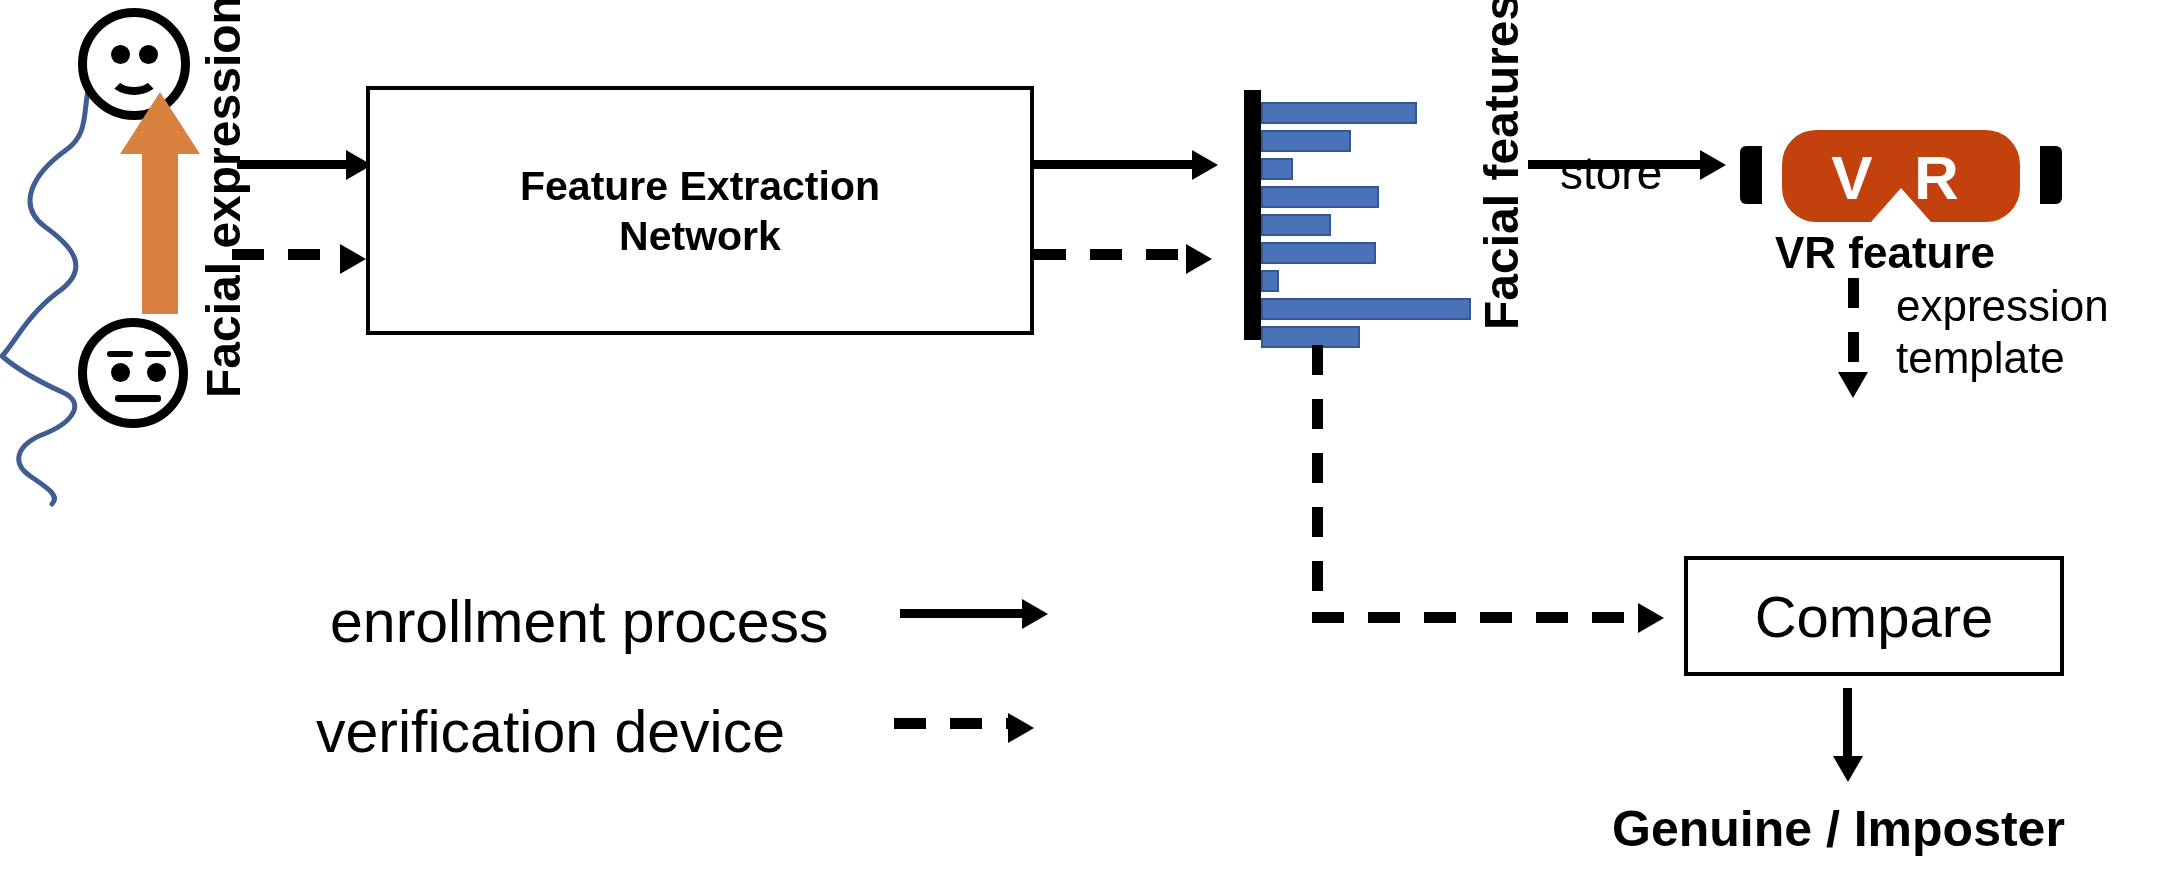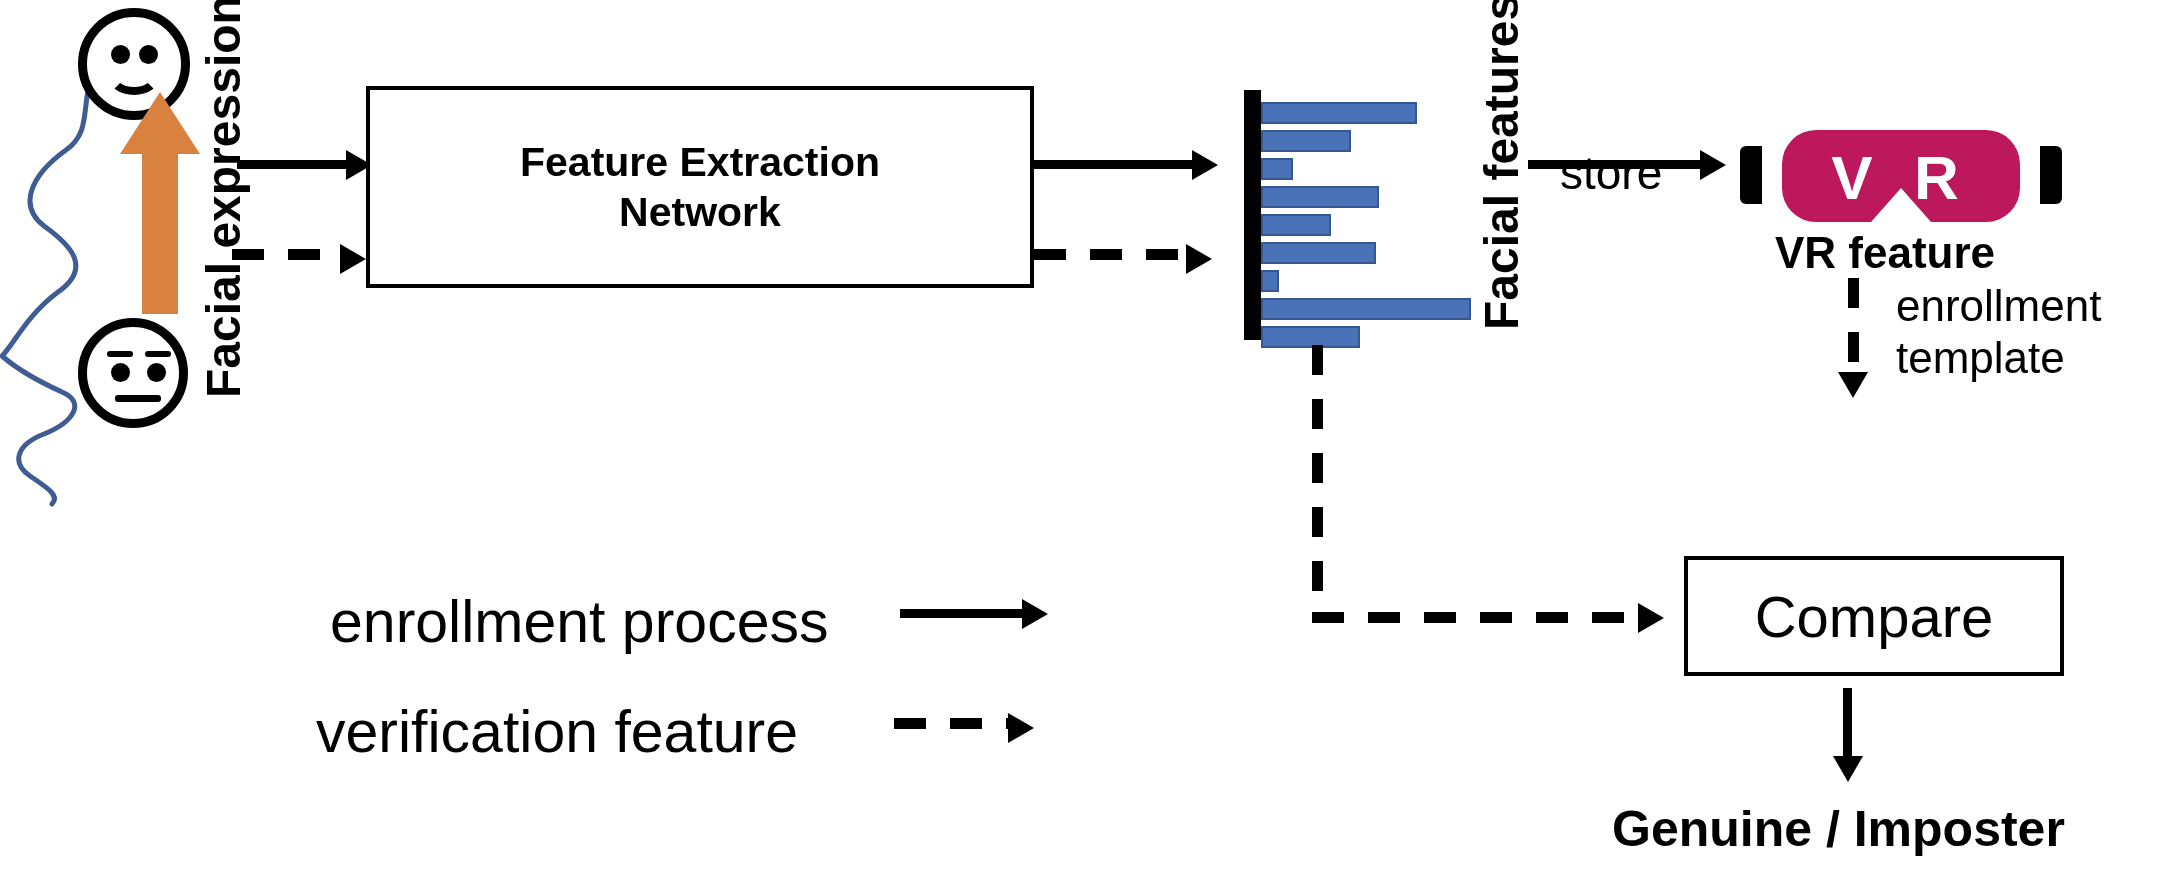--- a/index.html
+++ b/index.html
@@ -37,21 +37,21 @@
   
   .vlabel{position:absolute;transform-origin:0 0;transform:rotate(-90deg);
      font-weight:bold;font-size:48px;color:#000;white-space:nowrap;}
 
   
   #barchart{position:absolute;}
   .bc-axis{position:absolute;background:#000;}
   .bar{position:absolute;background:#4a72b8;border:2px solid #36578f;box-sizing:border-box;}
 
   
-  .vr-body{position:absolute;background:#be185d;border-radius:34px;}
+  .vr-body{position:absolute;background:#c2410c;border-radius:34px;}
   .vr-text{position:absolute;color:#fff;font-weight:bold;font-size:62px;letter-spacing:12px;
      width:100%;text-align:center;}
   .vr-strap{position:absolute;background:#000;}
   .vr-nose{position:absolute;width:0;height:0;border-left:30px solid transparent;
      border-right:30px solid transparent;border-bottom:34px solid #fff;}
 
   
   .lbl-reg{font-size:44px;color:#000;line-height:52px;text-align:left;}
   .lbl-probe{font-size:44px;color:#000;line-height:52px;text-align:center;}
   .lbl-store{font-size:46px;color:#000;margin-top:46px;}
@@ -93,21 +93,21 @@
   </div>
 
   <div class="vlabel" style="left:196px;top:398px;">Facial expression</div>
 
   <div class="hline" style="left:237px;top:160px;width:118px;"></div>
   <div class="arrow-r" style="left:346px;top:150px;"></div>
 
   <div class="hdash" style="left:232px;top:249px;width:114px;"></div>
   <div class="arrow-r" style="left:340px;top:244px;"></div>
 
-  <div class="rectbox" style="left:366px;top:86px;width:668px;height:202px;">
+  <div class="rectbox" style="left:366px;top:86px;width:668px;height:249px;">
     <div class="fen-line">Feature Extraction</div>
     <div class="fen-line">Network</div>
   </div>
 
   <div class="hline" style="left:1034px;top:160px;width:166px;"></div>
   <div class="arrow-r" style="left:1192px;top:150px;"></div>
 
   <div class="hdash" style="left:1034px;top:249px;width:158px;"></div>
   <div class="arrow-r" style="left:1186px;top:244px;"></div>
 
@@ -137,37 +137,37 @@
       <div class="vr-text" style="top:12px;left:0;">V R</div>
       <div class="vr-nose" style="left:89px;bottom:0px;"></div>
     </div>
   </div>
 
   <div class="lbl-vrdev abs" style="left:1775px;top:228px;">VR feature</div>
 
   <div class="vdash" style="left:1848px;top:278px;height:96px;"></div>
   <div class="arrow-d" style="left:1838px;top:372px;"></div>
   <div class="lbl-reg abs" style="left:1896px;top:280px;">
-    <div>enrollment</div>
+    <div>expression</div>
     <div>template</div>
   </div>
 
   <div class="vdash" style="left:1312px;top:345px;height:272px;"></div>
   <div class="hdash" style="left:1312px;top:612px;width:330px;"></div>
   <div class="arrow-r" style="left:1638px;top:603px;"></div>
 
   <div class="rectbox" style="left:1684px;top:556px;width:380px;height:120px;">
     <div class="compare-label">Compare</div>
   </div>
 
   <div class="vline" style="left:1843px;top:688px;height:72px;"></div>
   <div class="arrow-d" style="left:1833px;top:756px;"></div>
   <div class="lbl-result abs" style="left:1612px;top:800px;">Genuine / Imposter</div>
 
   <div class="legend-txt abs" style="left:330px;top:588px;">enrollment  process</div>
   <div class="hline" style="left:900px;top:609px;width:130px;"></div>
   <div class="arrow-r" style="left:1022px;top:599px;"></div>
 
-  <div class="legend-txt abs" style="left:316px;top:698px;">verification feature</div>
+  <div class="legend-txt abs" style="left:316px;top:698px;">verification device</div>
   <div class="hdash" style="left:894px;top:718px;width:118px;"></div>
   <div class="arrow-r" style="left:1008px;top:713px;"></div>
 
 </div>
 
 </body></html>

